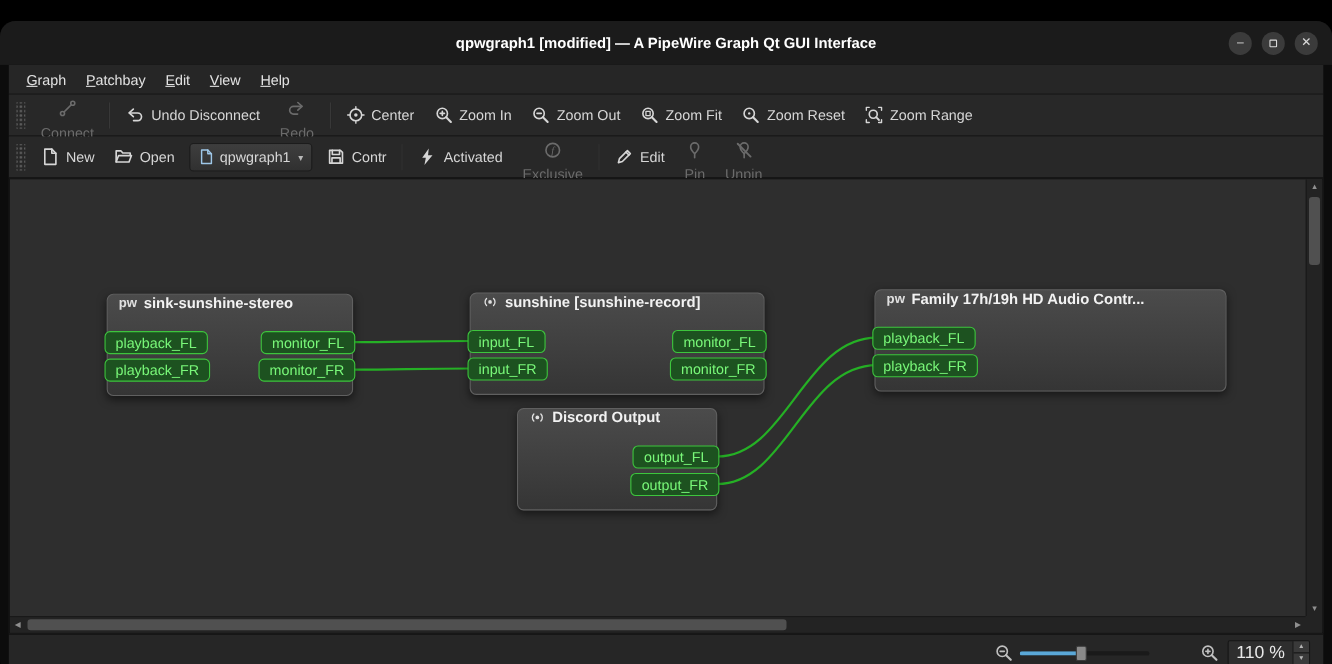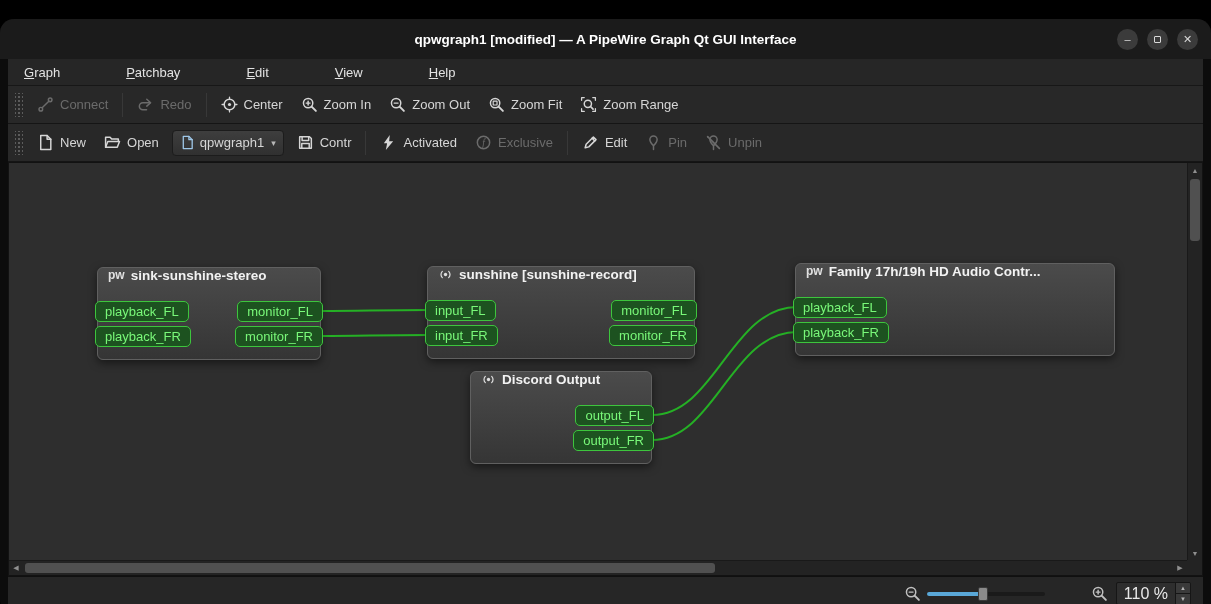--- a/index.html
+++ b/index.html
@@ -16,30 +16,30 @@
   .title { color:#ffffff; font-size:13.5px; font-weight:bold; }
   .win-controls { position:absolute; right:13px; top:0; height:100%;
                   display:flex; align-items:center; gap:9px; }
   .win-btn { width:21px; height:21px; border-radius:50%; background:#3b3b3b;
              color:#d9d9d9; display:flex; align-items:center; justify-content:center;
              font-size:11px; line-height:1; }
   .max-glyph { width:7px; height:7px; border:1px solid #d9d9d9; border-radius:1px; }
 
   
   .menubar { flex:0 0 27px; margin:0 8px; background:#262626; display:flex;
-             align-items:center; padding:0 7px; border-bottom:1px solid #171717;gap:48px; }
+             align-items:center; padding:0 7px; border-bottom:1px solid #171717; }
   .menu-item { display:inline-block; padding:3px 9px; color:#e2e2e2; font-size:13px; }
   .menu-item::first-letter { text-decoration:underline; }
 
   
   .toolbar { flex:0 0 38px; margin:0 8px; background:#282828; display:flex;
              align-items:center; padding:0 4px; border-bottom:1px solid #151515; }
   .tb-btn { display:flex; align-items:center; gap:6px; padding:0 9px; height:30px;
             color:#d6d6d6; font-size:13px; border-radius:3px; white-space:nowrap; }
-  .tb-btn.disabled { color:#6b6b6b; }
+  .tb-btn.disabled { color:#6b6b6b;flex-direction:column; }
   .icon { width:17px; height:17px; display:block; flex:0 0 auto; }
   .icon-sm { width:15px; height:15px; display:block; }
   .sep { width:1px; height:24px; background:#1a1a1a; border-right:1px solid #383838;
          margin:0 5px; }
   .grip { width:8px; height:24px; margin:0 5px 0 3px;
           background-image:radial-gradient(#5c5c5c 1px, rgba(0,0,0,0) 1.3px);
           background-size:4px 4px; background-position:center; }
   .combo { display:flex; align-items:center; gap:5px; padding:0 7px; height:26px;
            margin:0 4px; background:linear-gradient(#3e3e3e,#303030);
            border:1px solid #1c1c1c; border-radius:4px; color:#d6d6d6; font-size:13px; }
@@ -151,20 +151,27 @@
         <circle cx="3.6" cy="12.4" r="1.7"></circle>
           <circle cx="12.4" cy="3.6" r="1.7"></circle>
         <path d="M5.1 10.9 C7.6 8.4 8.4 7.6 10.9 5.1"></path>
       </svg>
       <span>Connect</span>
     </div>
 
 
     <div class="sep"></div>
 
+    <div class="tb-btn">
+      <svg class="icon" viewBox="0 0 16 16">
+        <path d="M6.8 3 3.2 6.3 6.8 9.5"></path>
+        <path d="M3.5 6.3h7a3.3 3.3 0 0 1 0 6.6H7"></path>
+      </svg>
+      <span>Undo Disconnect</span>
+    </div>
 
     <div class="tb-btn disabled">
       <svg class="icon" viewBox="0 0 16 16">
         <path d="M9.2 3 12.8 6.3 9.2 9.5"></path>
         <path d="M12.5 6.3h-7a3.3 3.3 0 0 0 0 6.6H9"></path>
       </svg>
       <span>Redo</span>
     </div>
 
     <div class="sep"></div>
@@ -198,20 +205,28 @@
 
     <div class="tb-btn">
       <svg class="icon" viewBox="0 0 16 16">
         <circle cx="6.7" cy="6.7" r="4.4"></circle>
           <path d="M10 10l4 4" stroke-width="1.8"></path>
         <rect x="4.9" y="4.9" width="3.6" height="3.6" stroke-width="1.1"></rect>
       </svg>
       <span>Zoom Fit</span>
     </div>
 
+    <div class="tb-btn">
+      <svg class="icon" viewBox="0 0 16 16">
+        <circle cx="6.7" cy="6.7" r="4.4"></circle>
+          <path d="M10 10l4 4" stroke-width="1.8"></path>
+        <circle cx="6.7" cy="6.7" r="1" fill="currentColor" stroke="none"></circle>
+      </svg>
+      <span>Zoom Reset</span>
+    </div>
 
     <div class="tb-btn">
       <svg class="icon" viewBox="0 0 16 16">
         <path d="M1.5 4V1.5H4M12 1.5h2.5V4M14.5 12v2.5H12M4 14.5H1.5V12" stroke-width="1.2"></path>
         <circle cx="7.4" cy="7.4" r="3.4"></circle>
           <path d="M9.9 9.9l2.4 2.4" stroke-width="1.6"></path>
       </svg>
       <span>Zoom Range</span>
     </div>
   </div>

